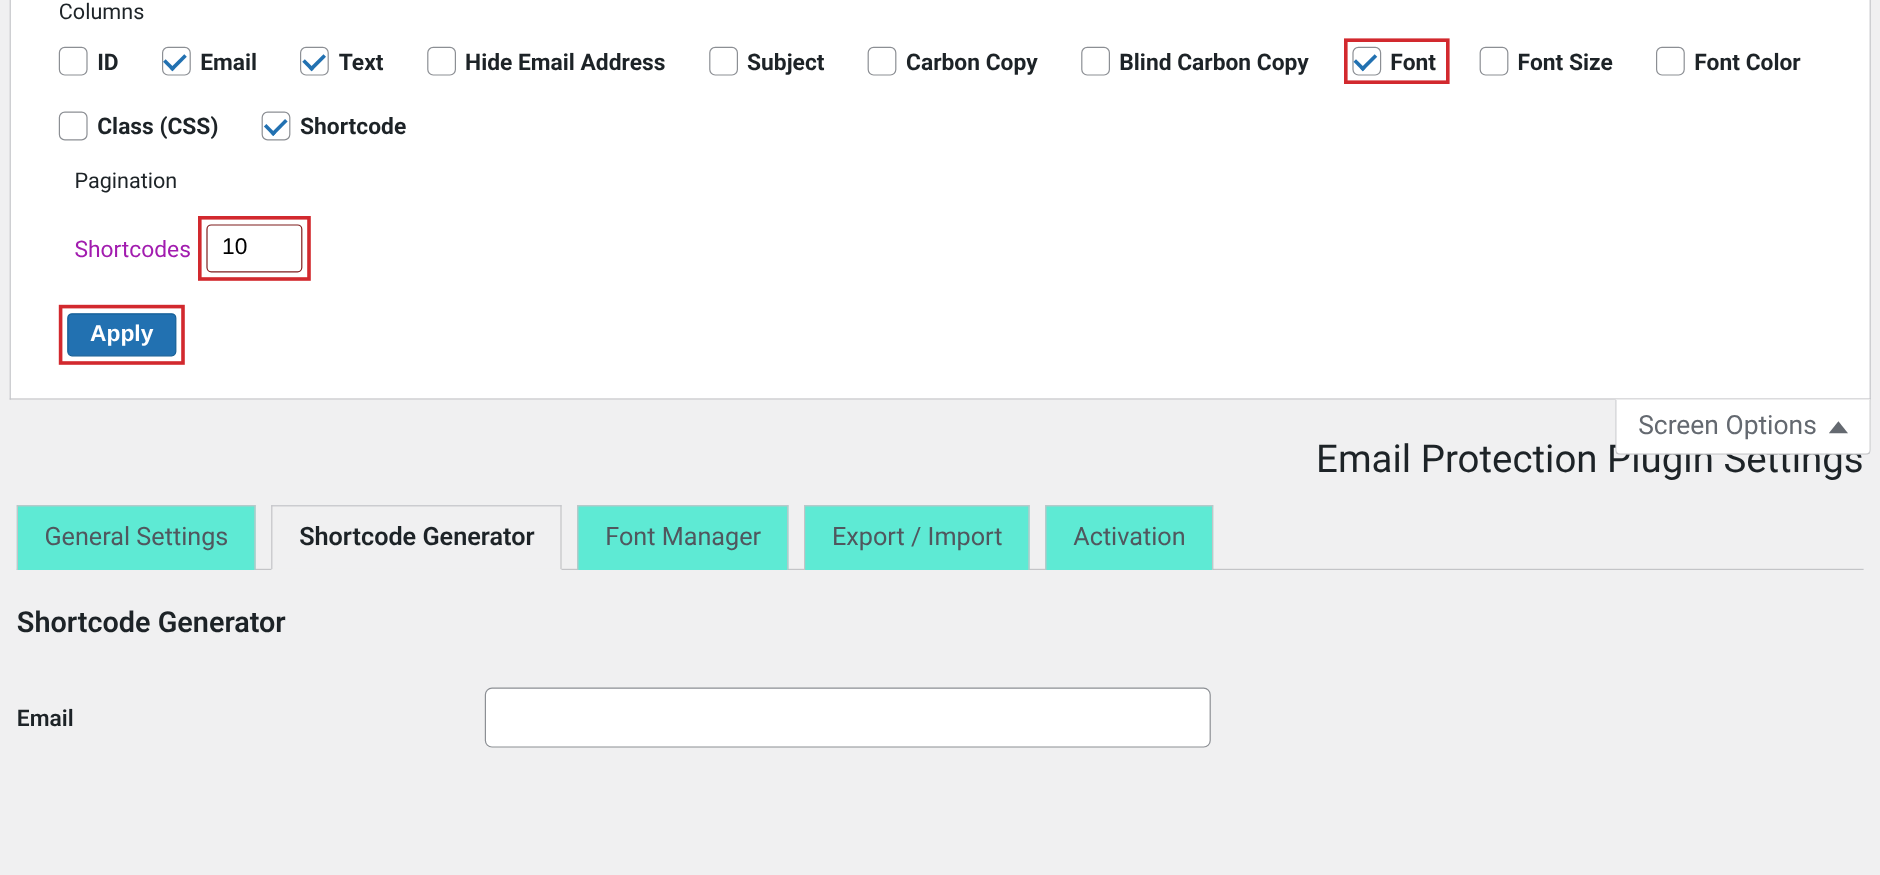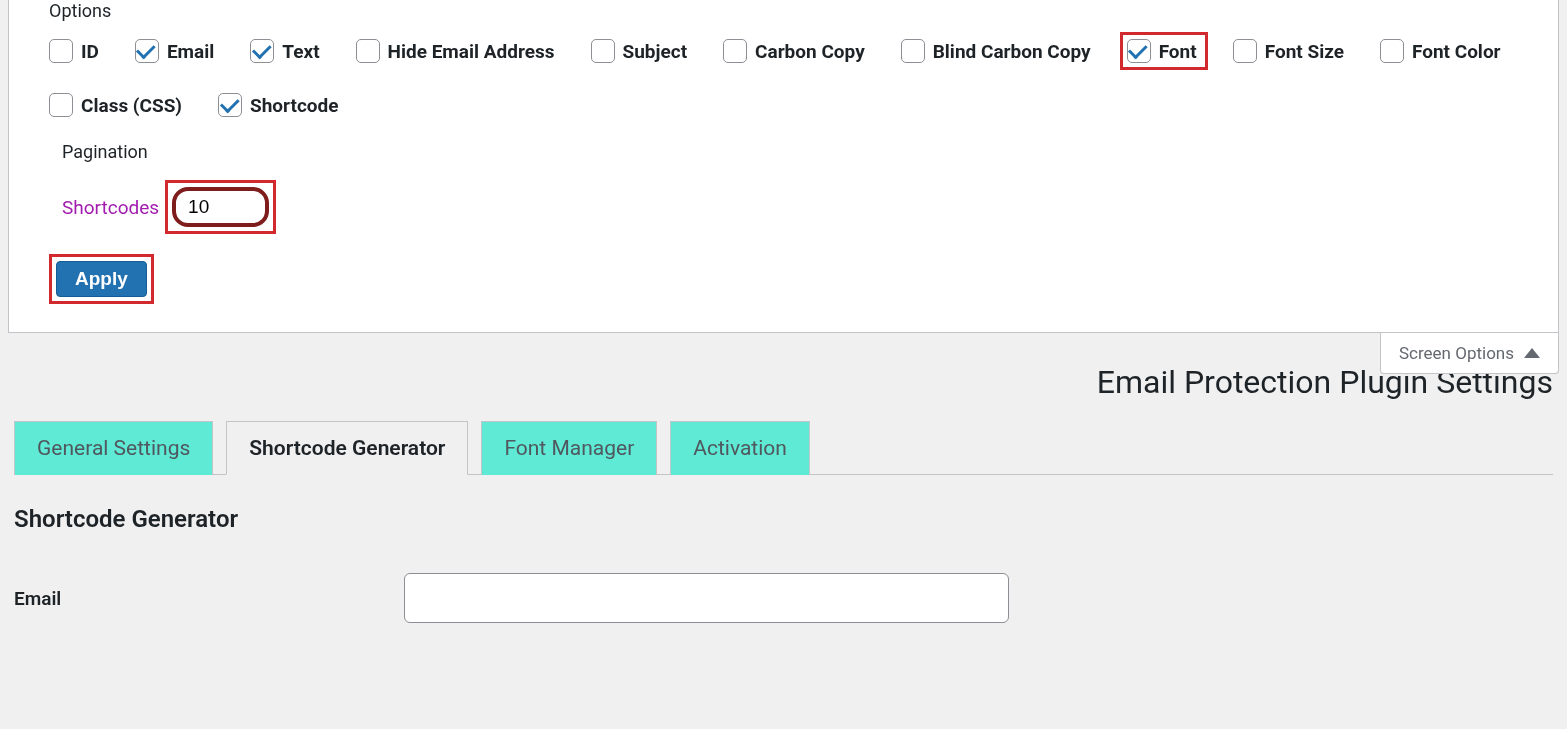--- a/index.html
+++ b/index.html
@@ -79,24 +79,24 @@
       color: #a21caf;
     }
     
     .num-input-wrap {
       border: 3px solid #d2292e;
       padding: 4px;
       display: inline-block;
     }
     
     .num-input {
-      width: 97px;
+      width: 80px;
       height: 40px;
-      border: 4px solid #7f1d1d;
-      border-radius: 16px;
+      border: 1px solid #7f1d1d;
+      border-radius: 4px;
       font-size: 19px;
       text-align: left;
       padding: 0 22px 0 12px;
       background: #fff;
     }
     
     .apply-wrap {
       border: 3px solid #d2292e;
       display: inline-block;
       padding: 4px;
@@ -125,21 +125,21 @@
       right: 0;
       top: 0;
       background: #fff;
       border: 1px solid #c3c4c7;
       border-top: none;
       border-radius: 0 0 4px 4px;
       padding: 10px 18px;
       display: flex;
       align-items: center;
       gap: 10px;
-      font-size: 17px;
+      font-size: 22px;
       color: #646970;
       cursor: pointer;
     }
     
     .tri-up {
       width: 0; height: 0;
       border-left: 8px solid transparent;
       border-right: 8px solid transparent;
       border-bottom: 10px solid #646970;
     }
@@ -205,21 +205,21 @@
       border-radius: 6px;
       background: #fff;
       font-size: 18px;
       padding: 0 12px;
     }
   </style>
 </head>
 <body>
 
 <div class="top-panel">
-  <div class="section-label">Options</div>
+  <div class="section-label">Columns</div>
   <div class="checkbox-row" id="cb-row">
       <label class="checkbox-item">
         <span class="cb"></span>
         <span>ID</span>
       </label>
       <label class="checkbox-item">
         <span class="cb checked"></span>
         <span>Email</span>
       </label>
       <label class="checkbox-item">
@@ -285,20 +285,21 @@
     <span class="tri-up"></span>
   </div>
 </div>
 
 <h1 class="page-title">Email Protection Plugin Settings</h1>
 
 <div class="tabs" id="tabs">
     <div class="tab">General Settings</div>
     <div class="tab active">Shortcode Generator</div>
     <div class="tab">Font Manager</div>
+    <div class="tab">Export / Import</div>
     <div class="tab">Activation</div>
   </div>
 
 <h2 class="section-heading">Shortcode Generator</h2>
 
 <div class="form-row">
   <div class="form-label">Email</div>
   <input type="text" class="text-input" value="" style="">
 </div>
 

